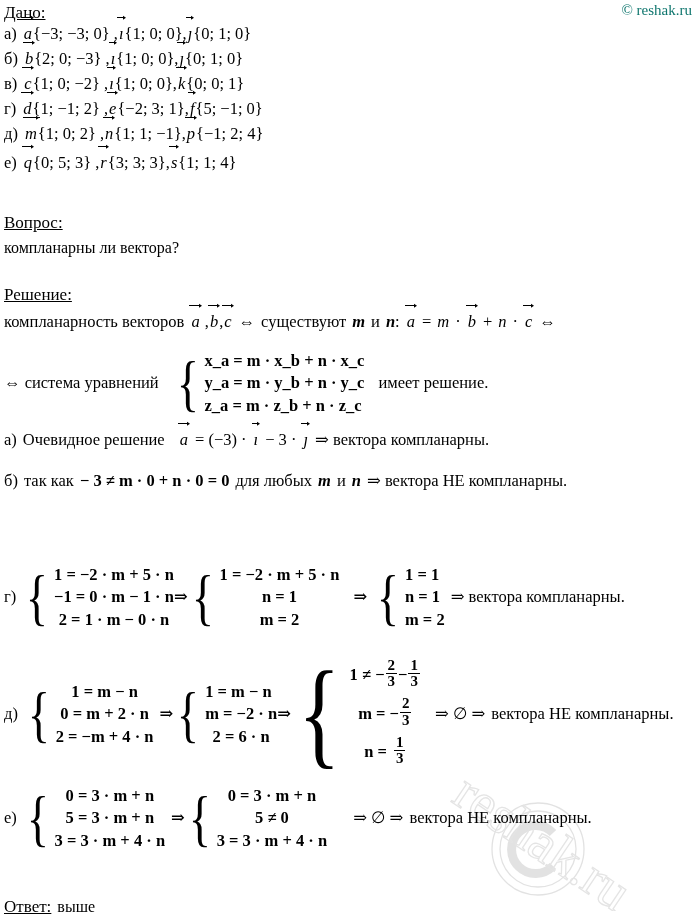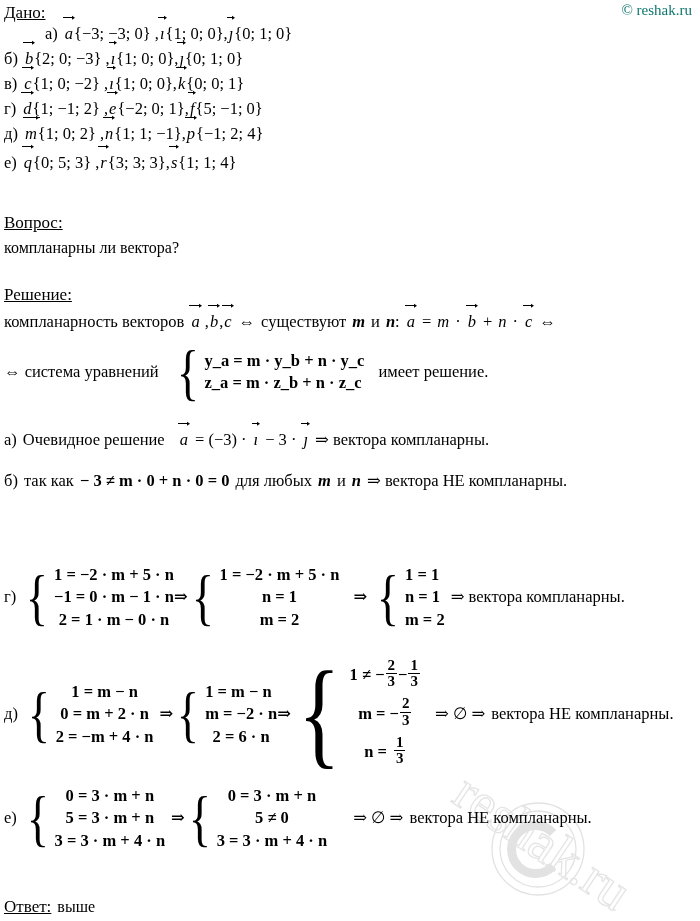--- a/index.html
+++ b/index.html
@@ -158,34 +158,34 @@
       <circle cx="128" cy="128" r="38"></circle>
       <path d="M143 112 a24 24 0 1 0 0 33" stroke-width="9"></path>
     </g>
     <text x="40" y="80" font-family="Liberation Serif, serif" font-size="54" fill="none" stroke="#c4c4c4" stroke-width="1.3" transform="rotate(34 40 80)">reshak.ru</text>
   </svg>
 
   <div class="row" style="top:4px;">
     <span class="hd">Дано:</span>
   </div>
 
-  <div class="row" style="top:26px;margin-left:41px;">
+  <div class="row" style="top:26px;">
     <span>а)</span><span class="sp"></span><span class="vec">a</span><span>{−3; −3; 0}</span> ,<span class="vec">ı</span><span>{1; 0; 0}</span>,<span class="vec">ȷ</span><span>{0; 1; 0}</span>
   </div>
 
   <div class="row" style="top:51px;">
     <span>б)</span><span class="sp"></span><span class="vec">b</span><span>{2; 0; −3}</span> ,<span class="vec">ı</span><span>{1; 0; 0}</span>,<span class="vec">ȷ</span><span>{0; 1; 0}</span>
   </div>
 
   <div class="row" style="top:76px;">
     <span>в)</span><span class="sp"></span><span class="vec">c</span><span>{1; 0; −2}</span> ,<span class="vec">ı</span><span>{1; 0; 0}</span>,<span class="vec">k</span><span>{0; 0; 1}</span>
   </div>
 
   <div class="row" style="top:101px;">
-    <span>г)</span><span class="sp"></span><span class="vec">d</span><span>{1; −1; 2}</span> ,<span class="vec">e</span><span>{−2; 0; 1}</span>,<span class="vec">f</span><span>{5; −1; 0}</span>
+    <span>г)</span><span class="sp"></span><span class="vec">d</span><span>{1; −1; 2}</span> ,<span class="vec">e</span><span>{−2; 3; 1}</span>,<span class="vec">f</span><span>{5; −1; 0}</span>
   </div>
 
   <div class="row" style="top:126px;">
     <span>д)</span><span class="sp"></span><span class="vec wide">m</span><span>{1; 0; 2}</span> ,<span class="vec">n</span><span>{1; 1; −1}</span>,<span class="vec">p</span><span>{−1; 2; 4}</span>
   </div>
 
   <div class="row" style="top:155px;">
     <span>е)</span><span class="sp"></span><span class="vec">q</span><span>{0; 5; 3}</span> ,<span class="vec">r</span><span>{3; 3; 3}</span>,<span class="vec">s</span><span>{1; 1; 4}</span>
   </div>
 
@@ -203,20 +203,21 @@
   <div class="row" style="top:314px;">
     <span>компланарность векторов</span><span class="sp"></span><span class="vec">a</span> ,<span class="vec">b</span>,<span class="vec">c</span><span class="sp"></span><span>⇔</span><span class="sp"></span><span>существуют</span><span class="sp"></span><span class="bi">m</span><span class="sp"></span><span>и</span><span class="sp"></span><span class="bi">n</span><span>:</span><span class="sp"></span><span class="vec">a</span><span class="sp"></span><span>=</span><span class="sp"></span><span class="ital">m</span><span class="sp"></span><span>·</span><span class="sp"></span><span class="vec">b</span><span class="sp"></span><span>+</span><span class="sp"></span><span class="ital">n</span><span class="sp"></span><span>·</span><span class="sp"></span><span class="vec">c</span><span class="sp"></span><span>⇔</span>
   </div>
 
   <div class="row" style="top:350px; display:flex; align-items:center;">
     <span>⇔ система уравнений</span>
     <span class="sp-l"></span>
     <span class="sys">
       <span class="brace">{</span>
       <span class="sys-lines">
+        <span class="ln">x_a = m · x_b + n · x_c</span>
         <span class="ln">y_a = m · y_b + n · y_c</span>
         <span class="ln">z_a = m · z_b + n · z_c</span>
       </span>
     </span>
     <span class="sp-l"></span>
     <span>имеет решение.</span>
   </div>
 
   <div class="row" style="top:432px;">
     <span>а)</span><span class="sp"></span><span>Очевидное решение</span><span class="sp-l"></span><span class="vec">a</span><span class="sp"></span><span>= (−3) ·</span><span class="sp"></span><span class="vec">ı</span><span class="sp"></span><span>− 3 ·</span><span class="sp"></span><span class="vec">ȷ</span><span class="sp"></span><span>⇒ вектора компланарны.</span>

